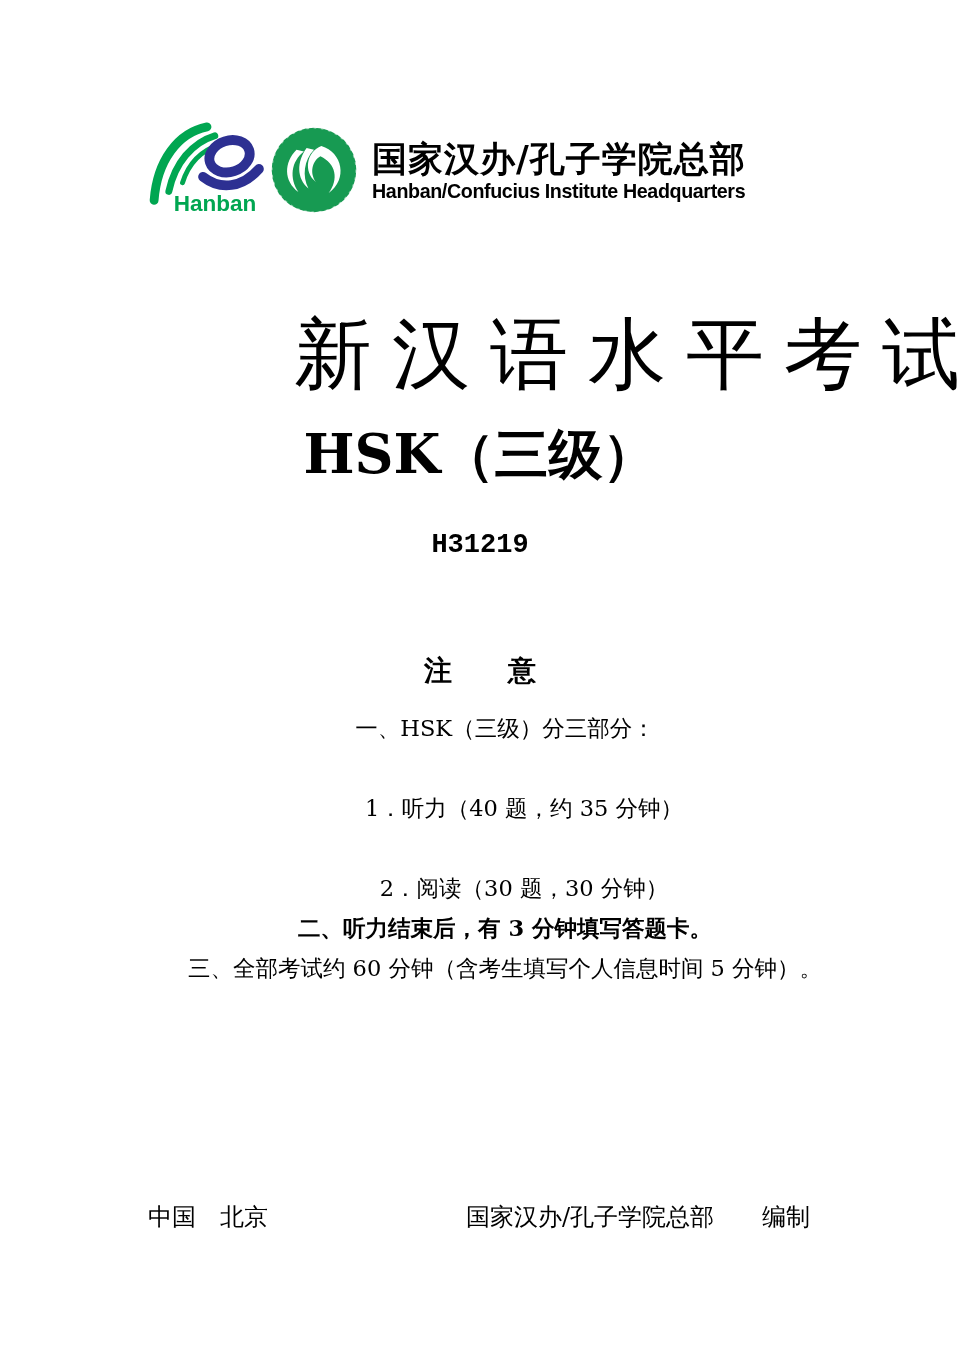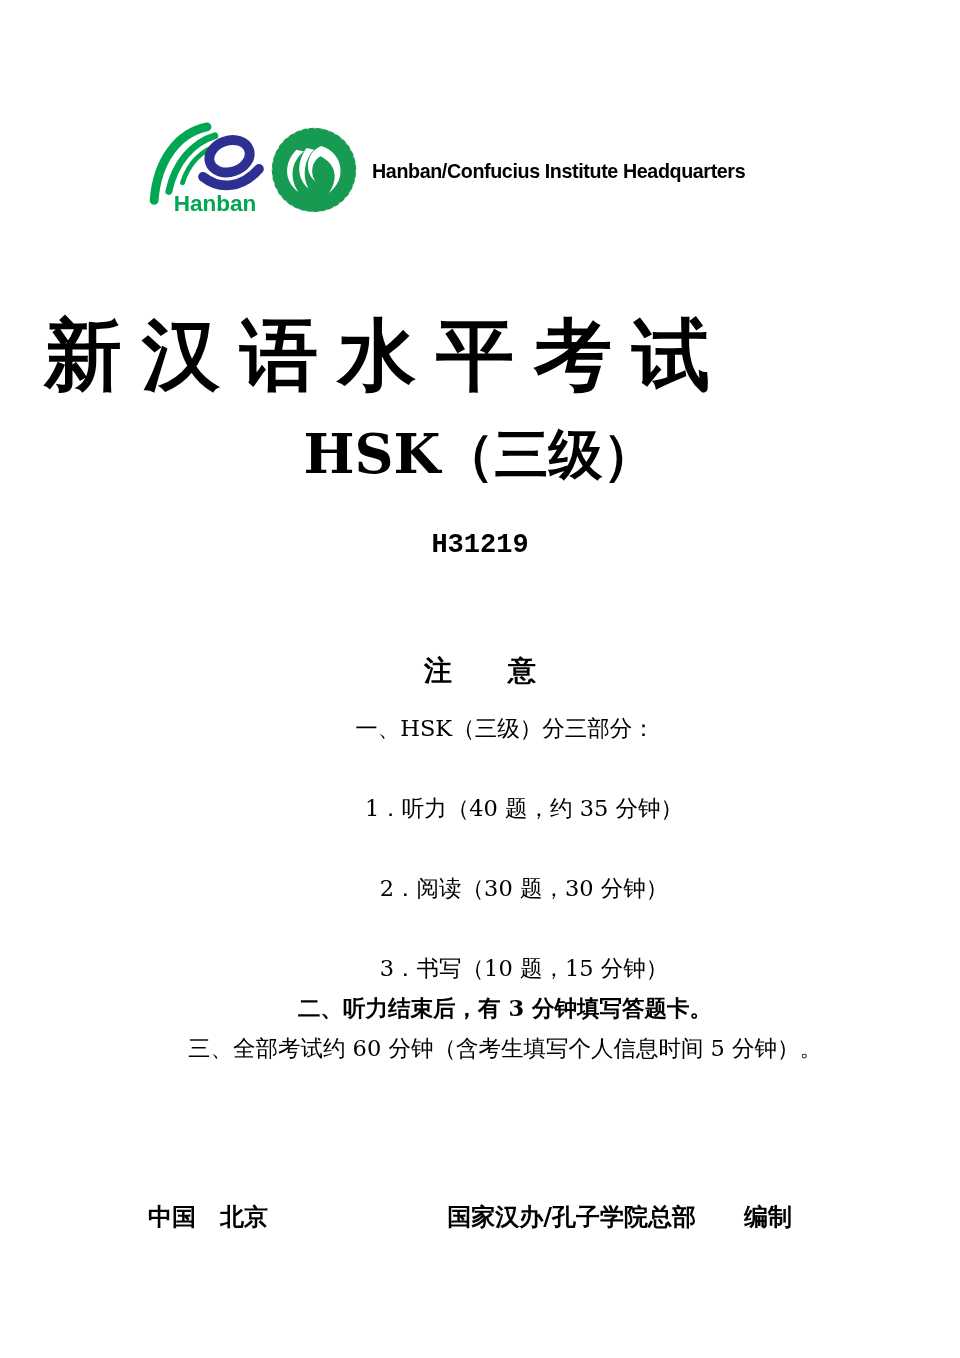--- a/index.html
+++ b/index.html
@@ -41,22 +41,22 @@
     line-height: 24px;
     letter-spacing: -0.4px;
     transform: scaleX(0.96);
     transform-origin: left center;
     white-space: nowrap;
   }
 
   
   .main-title {
     margin-top: 86px;
-    text-align: left;
-    font-weight: 700;
+    text-align: right;
+    font-weight: 400;
     font-size: 78px;
     line-height: 1.3;
     padding-left: 44px;
   }
   .main-title .spaced {
     letter-spacing: 20px;
     margin-right: -20px; 
   }
   .level-line {
     margin-top: 16px;
@@ -91,24 +91,24 @@
   }
   .notice-row { line-height: 40px; white-space: nowrap; }
   .notice-row.sub { padding-left: 38px; margin-top: 40px; }
   .notice-row.bold { font-weight: 700; }
 
   
   .footer {
     position: absolute;
     top: 1200px;
     left: 148px;
-    right: 168px;
+    right: 150px;
     display: flex;
     justify-content: space-between;
-    font-weight: 700;
+    font-weight: 400;
     font-size: 24px;
     line-height: 34px;
     white-space: nowrap;
   }
 </style>
 </head>
 <body>
 
 <div class="page">
 
@@ -125,20 +125,21 @@
 
     <svg class="ci-logo" viewBox="0 0 100 100" aria-hidden="true">
       <circle cx="50" cy="50" r="46" fill="#179A52"></circle>
       <circle cx="50" cy="50" r="46" fill="none" stroke="#ffffff" stroke-width="2" stroke-dasharray="3 5" opacity="0.5"></circle>
       <path d="M31,28 C17,42 17,62 33,74 C23,59 25,41 39,30 Z" fill="#ffffff"></path>
       <path d="M42,26 C31,41 31,59 44,70 C37,57 39,39 50,28 Z" fill="#ffffff"></path>
       <path d="M58,24 C81,31 87,60 66,75 C77,60 74,43 57,35 C48,40 45,53 52,63 C38,52 42,30 58,24 Z" fill="#ffffff"></path>
     </svg>
 
     <div class="org-titles">
+      <div class="org-title-zh">国家汉办/孔子学院总部</div>
       <div class="org-title-en">Hanban/Confucius Institute Headquarters</div>
     </div>
   </div>
 
   <div class="main-title">
     <span class="spaced">新汉语水平考试</span>
   </div>
 
   <div class="level-line">HSK（三级）</div>
 
@@ -149,23 +150,20 @@
   <div class="notice-list">
     <div class="notice-row">
       <span>一、</span><span>HSK（三级）分三部分：</span>
     </div>
     <div class="notice-row sub">
       <span>1．听力（40 题，约 35 分钟）</span>
     </div>
     <div class="notice-row sub">
       <span>2．阅读（30 题，30 分钟）</span>
     </div>
-    <div class="notice-row sub">
-      <span>3．书写（10 题，15 分钟）</span>
-    </div>
     <div class="notice-row bold">
       <span>二、</span><span>听力结束后，有 3 分钟填写答题卡。</span>
     </div>
     <div class="notice-row">
       <span>三、</span><span>全部考试约 60 分钟（含考生填写个人信息时间 5 分钟）。</span>
     </div>
   </div>
 
   <div class="footer">
     <span>中国　北京</span>

